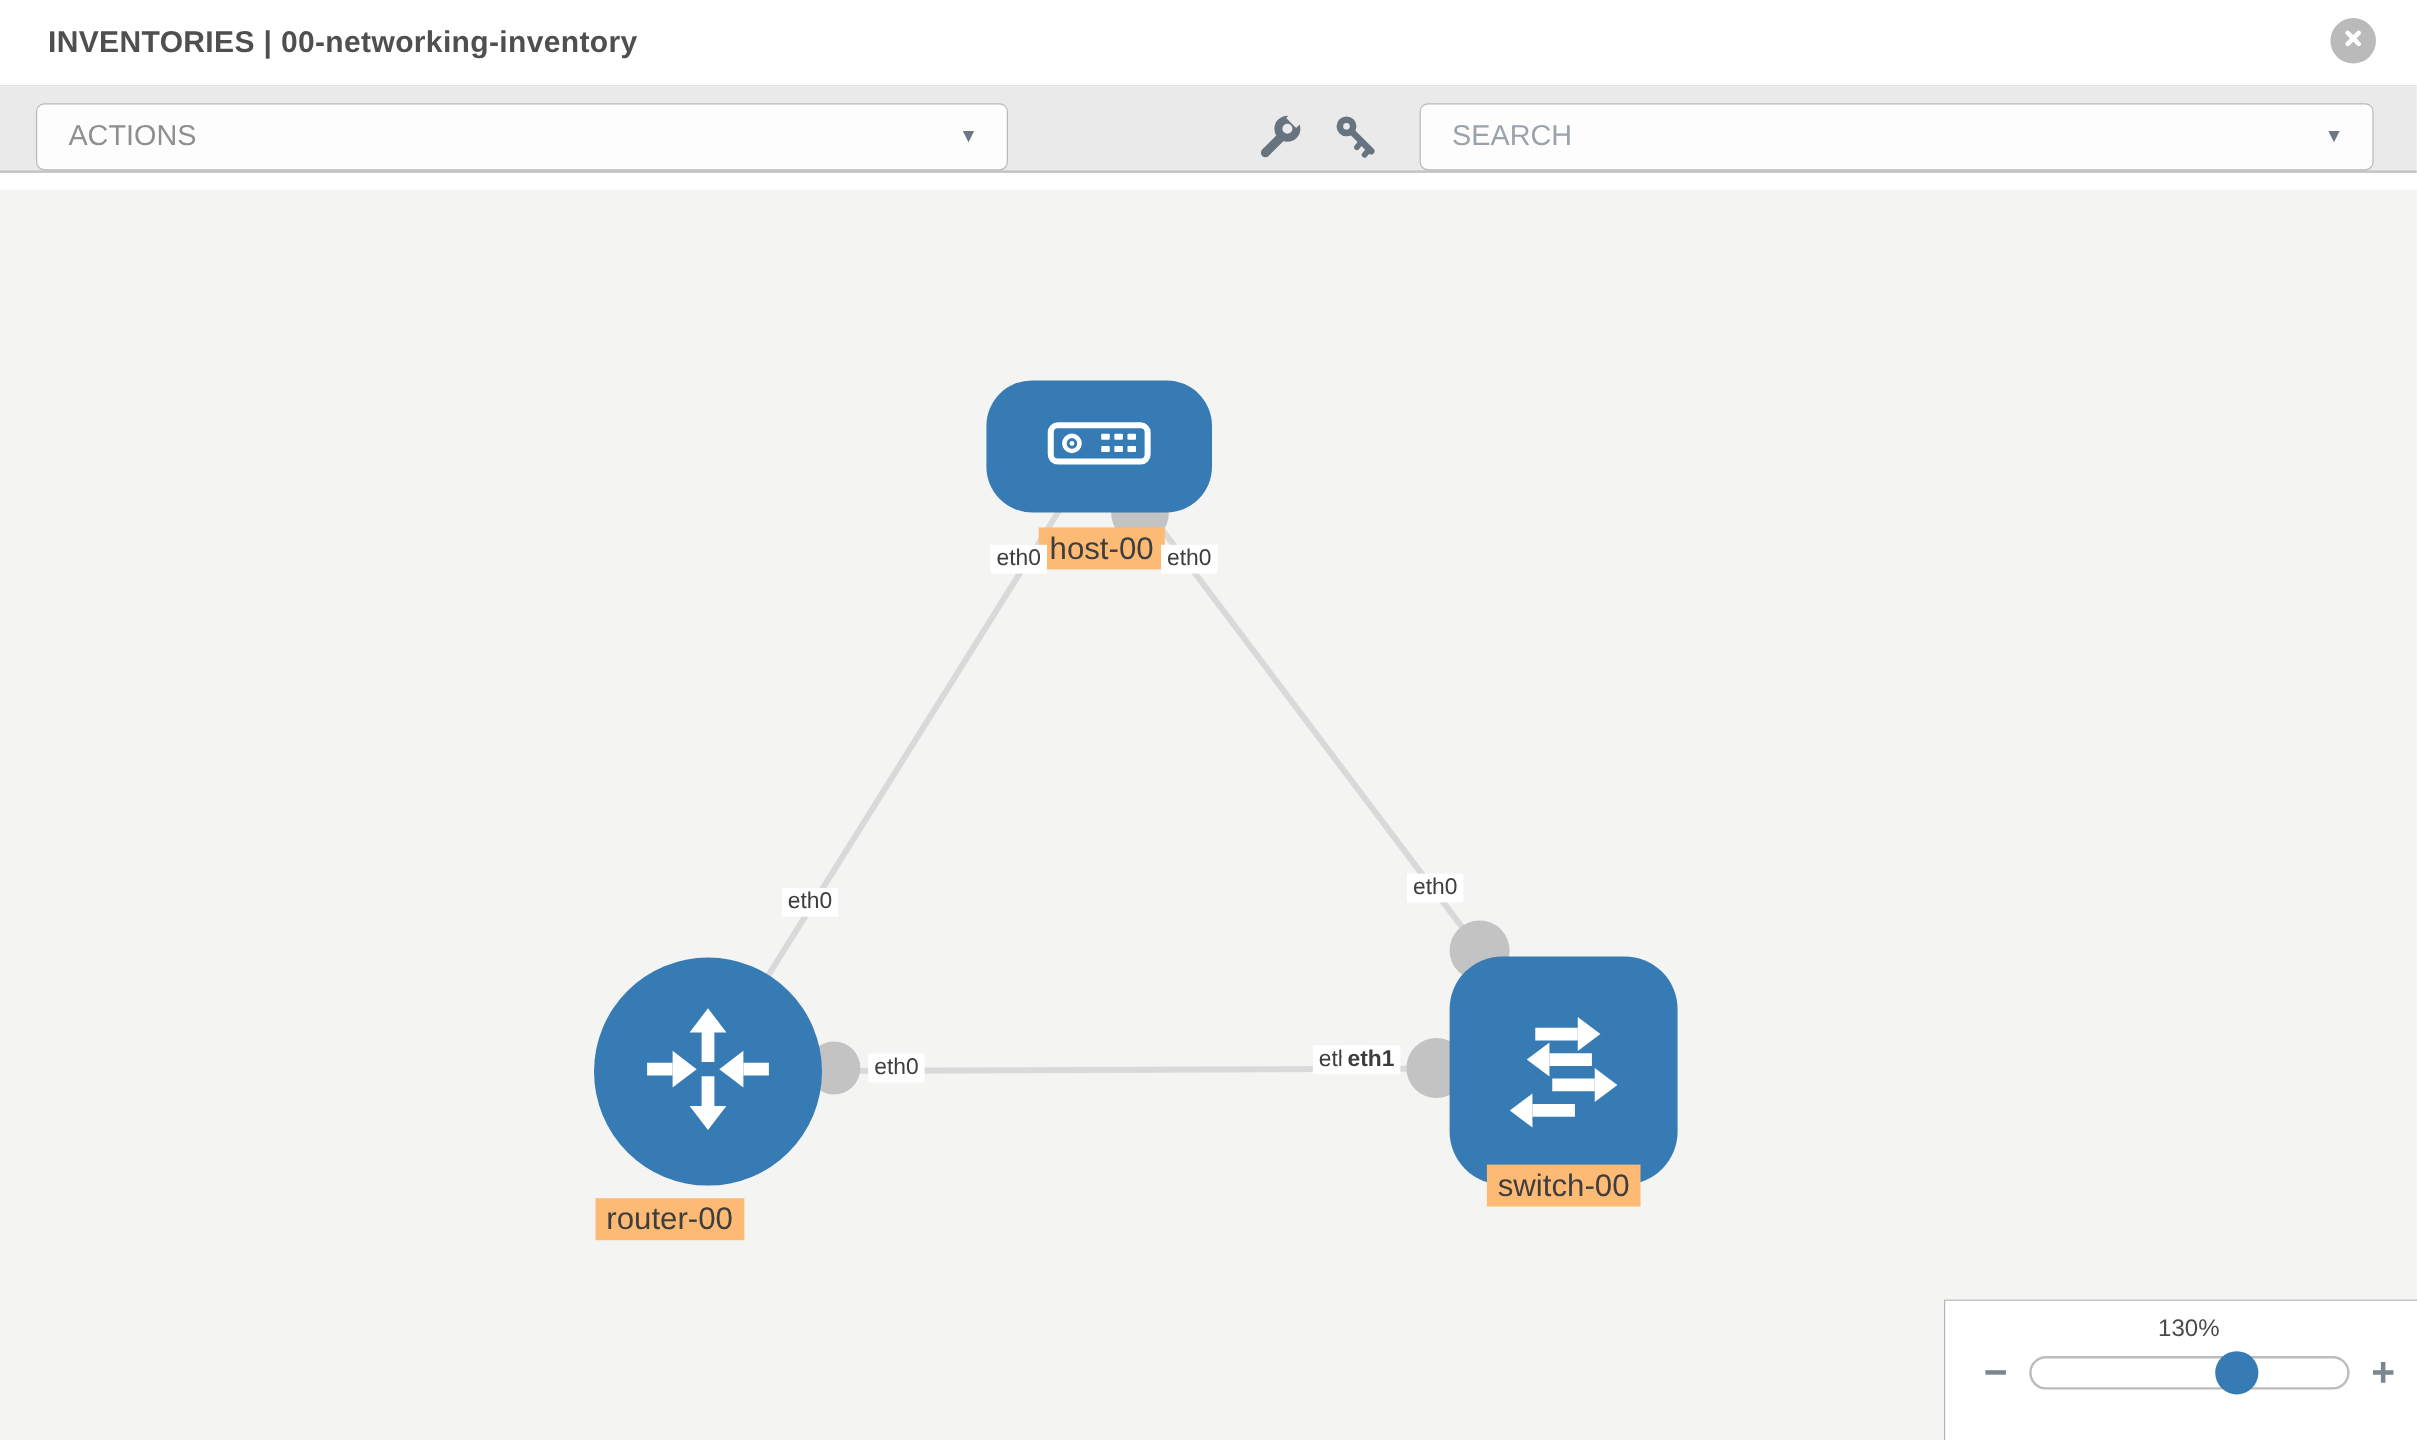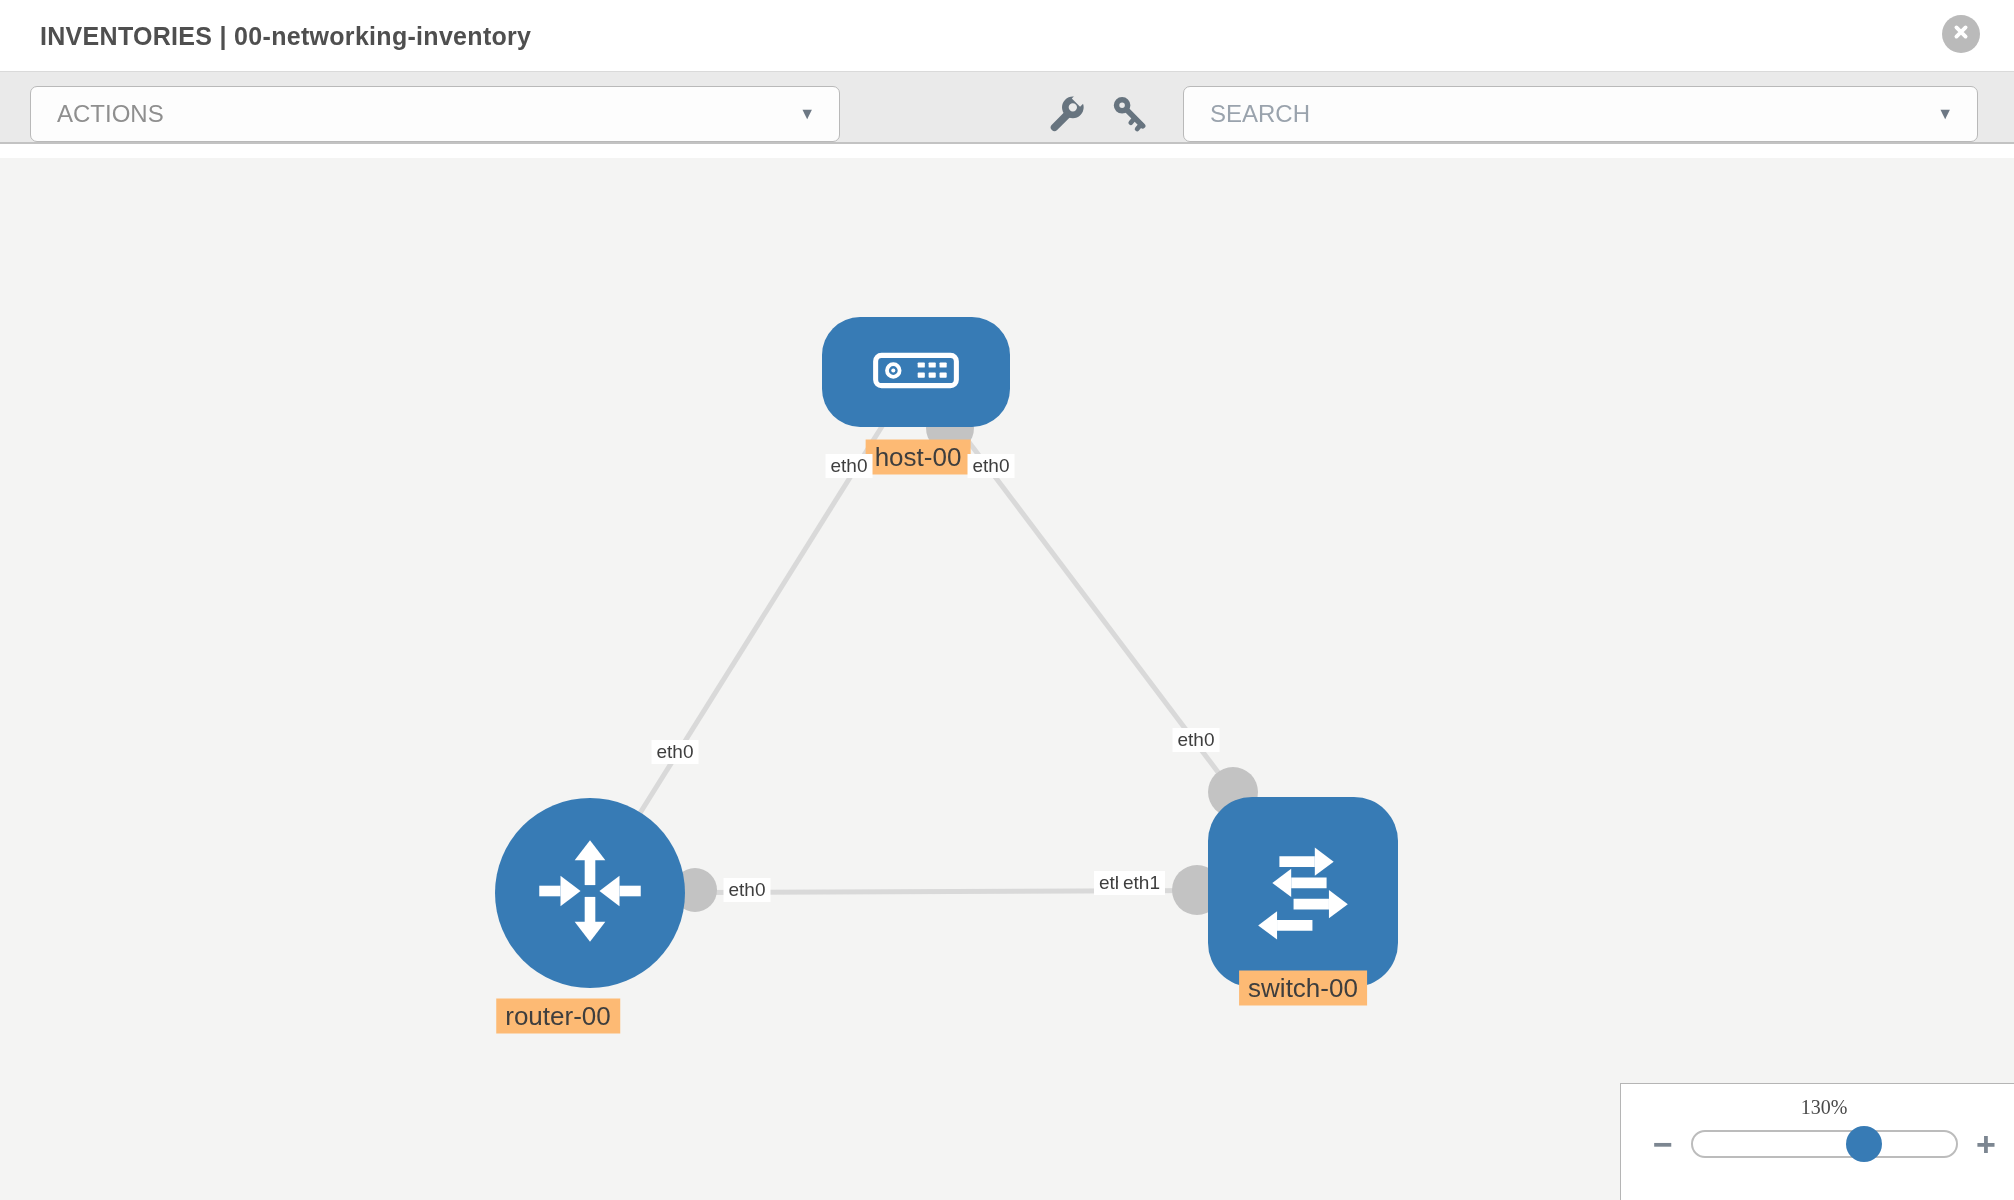--- a/index.html
+++ b/index.html
@@ -41,21 +41,21 @@
   .nodelabel { position:absolute; transform:translate(-50%,-50%); background:#fdba74;
                color:#3e3e3e; font-size:26px; padding:2px 9px; white-space:nowrap; z-index:3; }
   .iflabel { position:absolute; background:#fff; color:#3e3e3e; font-size:19px;
              padding:1px 5px; white-space:nowrap; z-index:3; }
   .centered { transform:translate(-50%,-50%); }
 
   
   .zoom-panel { position:absolute; left:1620px; top:925px; width:400px; height:130px;
                 background:#fff; border:1px solid #b5b5b5; z-index:4; }
   .zoom-level { position:absolute; left:203px; top:12px; transform:translateX(-50%);
-                font-size:20px; color:#4a4a4a;font-family:Liberation Serif, serif; }
+                font-size:20px; color:#4a4a4a; }
   .zoom-minus,.zoom-plus { position:absolute; top:60px; transform:translate(-50%,-50%);
                 font-size:34px; font-weight:bold; color:#7c8691; background:none; border:none;
                 cursor:pointer; line-height:1; }
   .zoom-minus { left:42px; }
   .zoom-plus  { left:365px; }
   .zoom-track { position:absolute; left:70px; top:46px; width:267px; height:28px;
                 border:2px solid #bcbcbc; border-radius:15px; background:#fff; cursor:pointer; }
   .zoom-thumb { position:absolute; left:225px; top:42px; width:36px; height:36px;
                 border-radius:50%; background:#377bb5; cursor:grab; }
 </style>
@@ -173,21 +173,21 @@
   <div class="nodelabel" style="left:918px; top:299px;">host-00</div>
   <div class="nodelabel" style="left:558px; top:858px;">router-00</div>
   <div class="nodelabel" style="left:1303px; top:830px;">switch-00</div>
 
   <div class="iflabel centered" style="left:849px;  top:308px;">eth0</div>
   <div class="iflabel centered" style="left:991px;  top:308px;">eth0</div>
   <div class="iflabel centered" style="left:675px;  top:594px;">eth0</div>
   <div class="iflabel centered" style="left:1196px; top:582px;">eth0</div>
   <div class="iflabel centered" style="left:747px;  top:732px;">eth0</div>
   <div class="iflabel" style="left:1094px; top:713px; z-index:3;">eth0</div>
-  <div class="iflabel" style="left:1118px; top:713px; z-index:4;">eth1</div>
+  <div class="iflabel" style="left:1118px; top:713px; z-index:4;font-weight:bold;">eth1</div>
 
   <div class="zoom-panel">
     <div class="zoom-level">130%</div>
     <button class="zoom-minus">−</button>
     <div class="zoom-track"></div>
     <div class="zoom-thumb"></div>
     <button class="zoom-plus">+</button>
   </div>
 
 </div>

